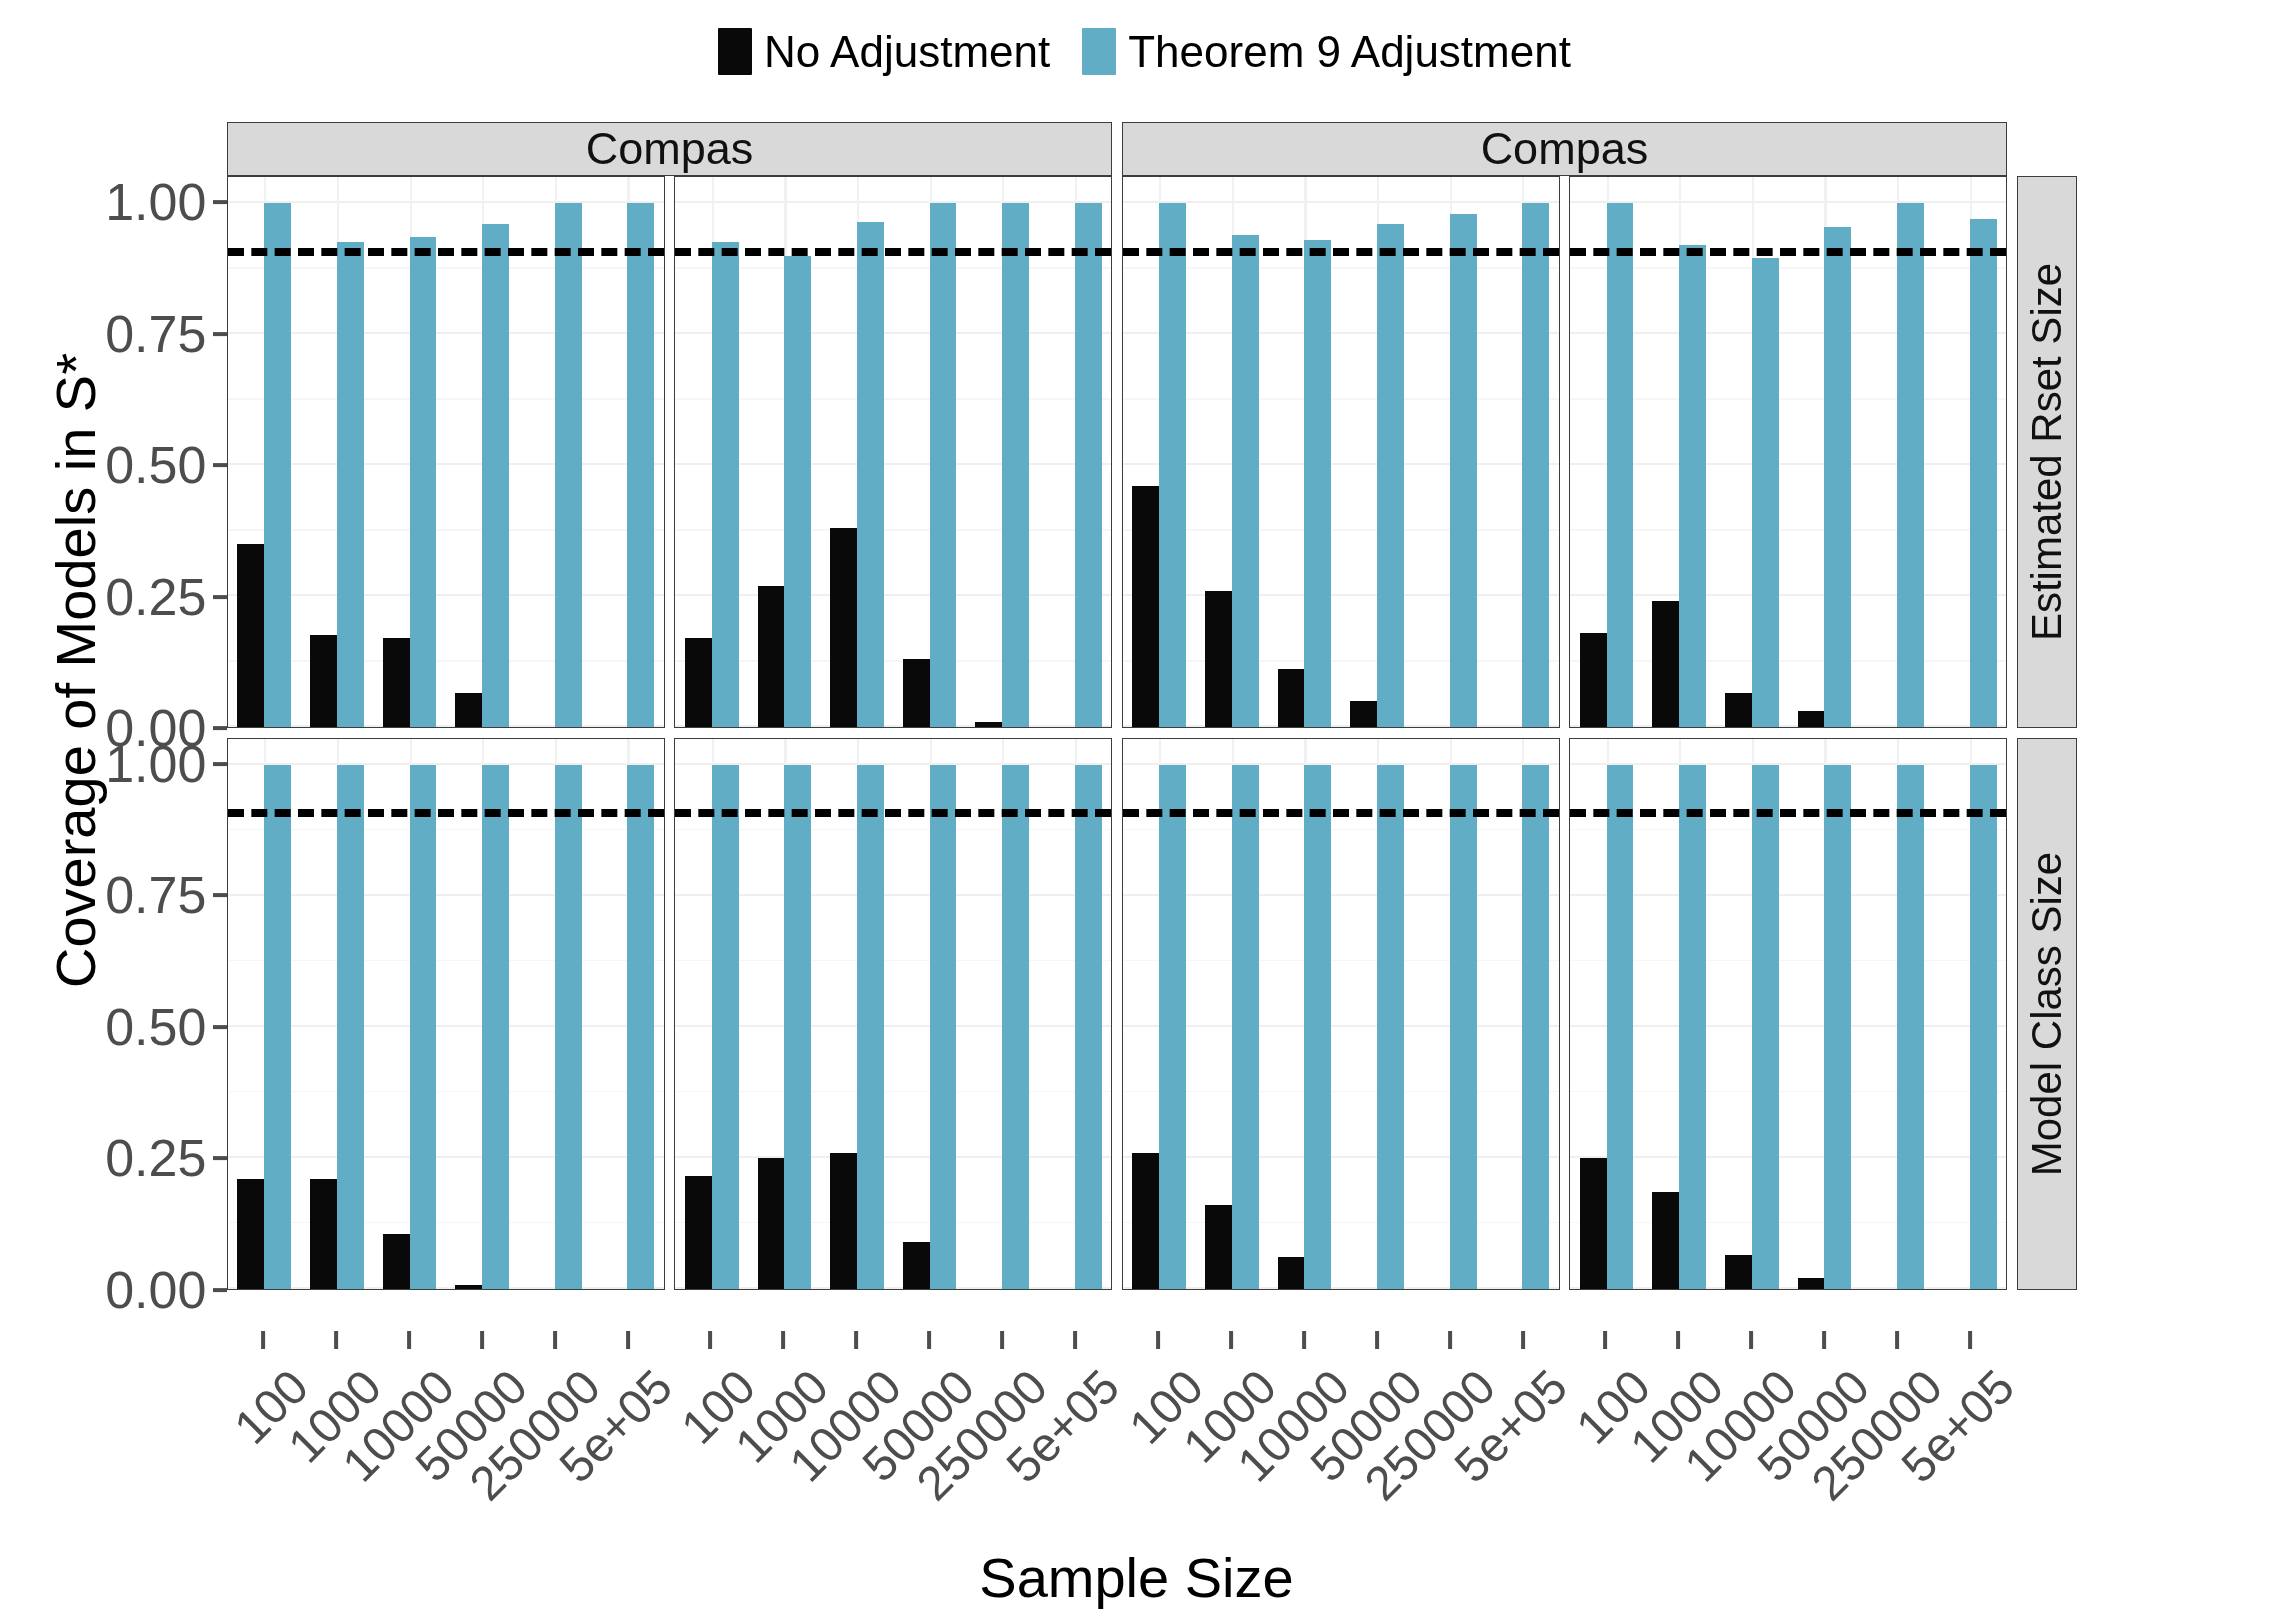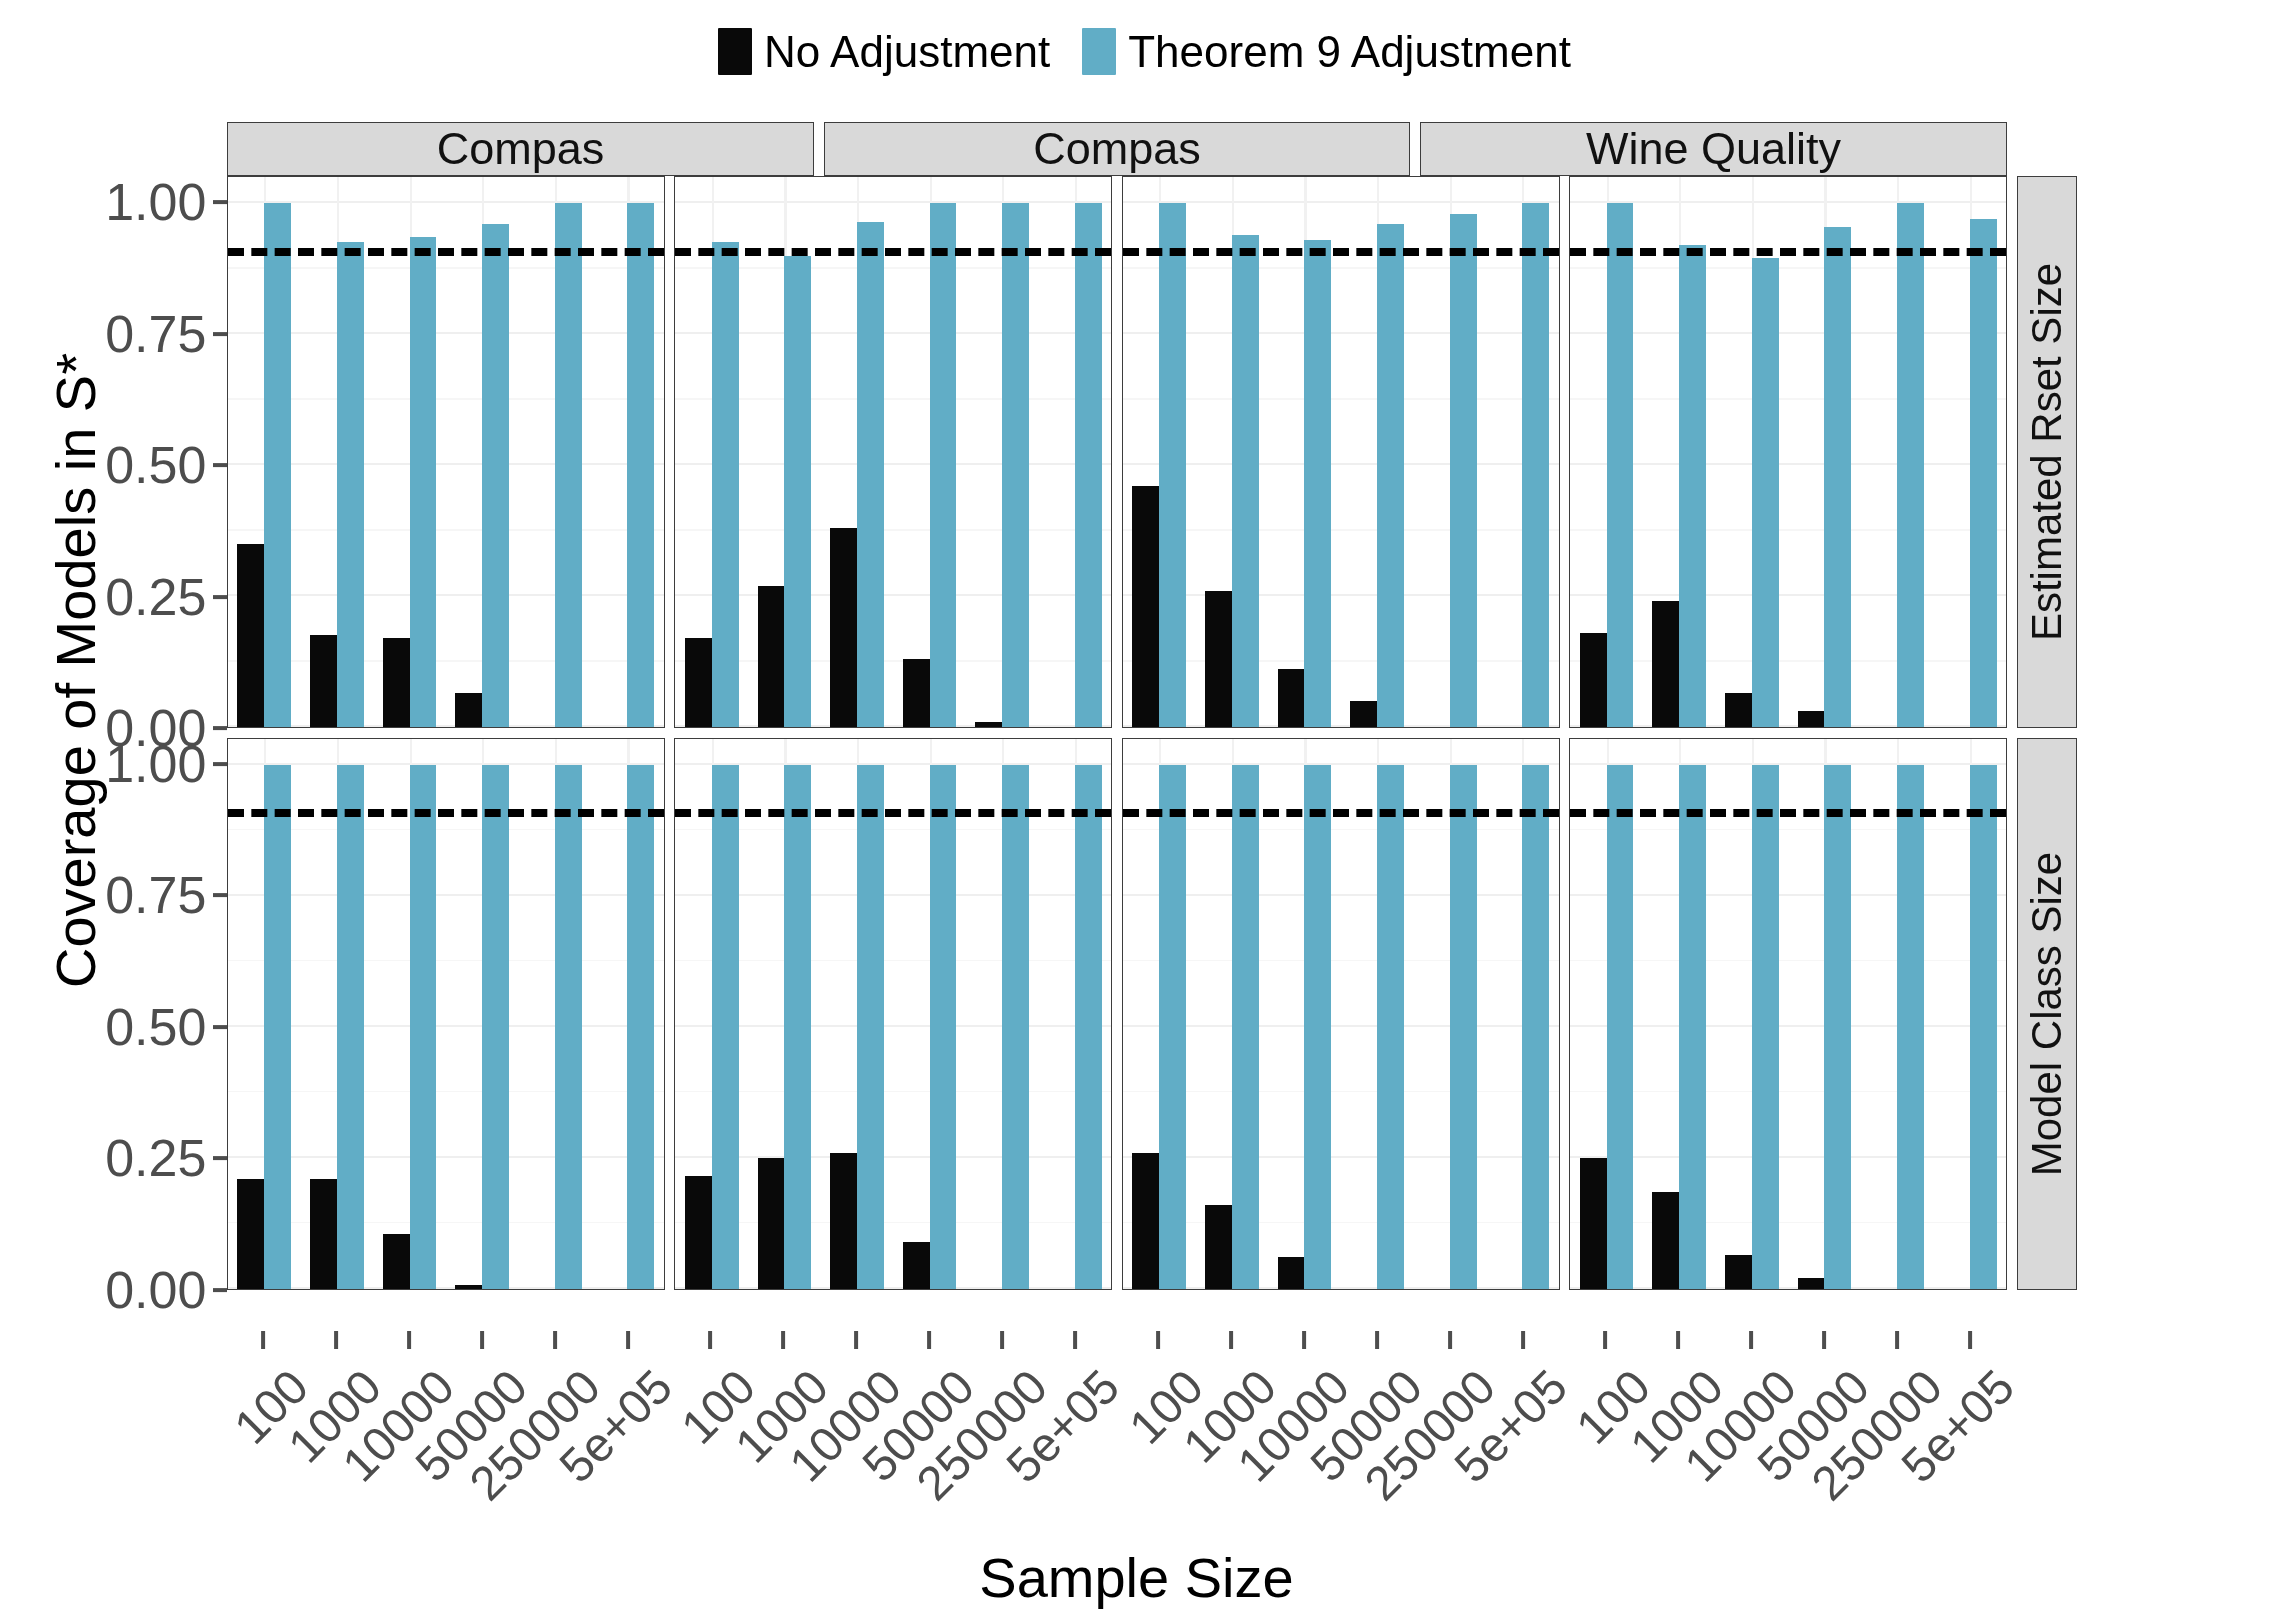--- a/index.html
+++ b/index.html
@@ -118,21 +118,20 @@
       <div class="ytick" style="top: 719px;">0.75</div>
       <div class="ytickmark" style="top: 719px;"></div>
       <div class="ytick" style="top: 588px;">1.00</div>
       <div class="ytickmark" style="top: 588px;"></div>
     </div>
 
   <div class="plot">
     <div class="strip-row" id="strip-row">
         <div class="strip">Compas</div>
         <div class="strip">Compas</div>
-        <div class="strip">Wine Quality</div>
       </div>
     <div class="panels" id="panels">
         <div class="prow">
           <div class="panel">
             <div class="hgrid" style="bottom: 0%;"></div>
             <div class="hgrid" style="bottom: 23.8095%;"></div>
             <div class="hgrid" style="bottom: 47.619%;"></div>
             <div class="hgrid" style="bottom: 71.4286%;"></div>
             <div class="hgrid" style="bottom: 95.2381%;"></div>
             <div class="hgrid minor" style="bottom: 11.9048%;"></div>

